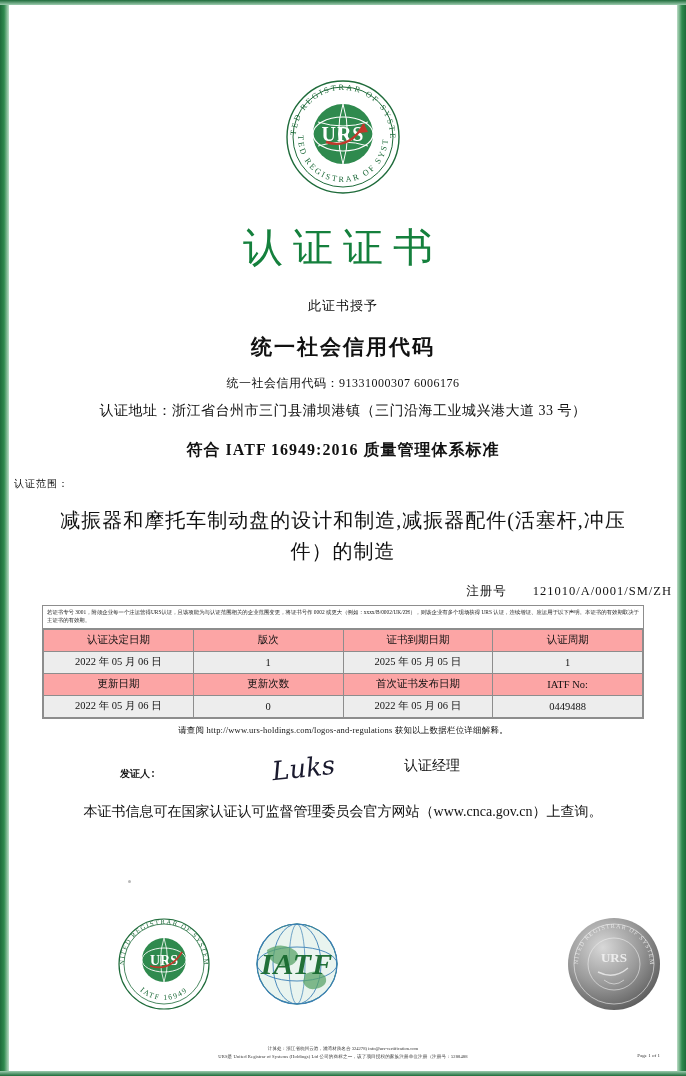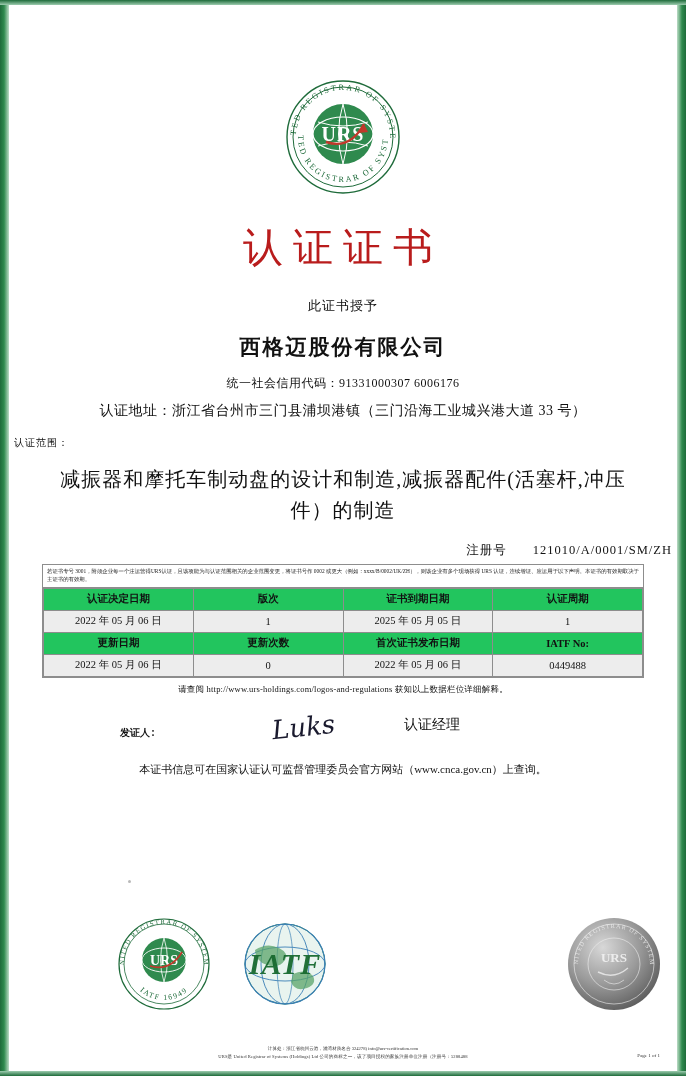--- a/index.html
+++ b/index.html
@@ -63,21 +63,21 @@
   }
 
   
   .cert-title {
     text-align: center;
     font-size: 40px;
     letter-spacing: 10px;
     margin-top: 18px;
     font-family: "DejaVu Serif", serif;
     font-weight: 400;
-    color: #b91c1c;
+    color: #15803d;
   }
   .awarded-to {
     text-align: center;
     font-size: 13px;
     margin-top: 22px;
     letter-spacing: 1px;
   }
   .company {
     text-align: center;
     font-size: 21px;
@@ -146,21 +146,21 @@
     width: 100%;
     table-layout: fixed;
   }
   table.data td {
     border: 1px solid #8d8d8d;
     text-align: center;
     font-size: 10.5px;
     padding: 3px 2px;
     height: 15px;
   }
-  table.data tr.head td { background: #22c55e; font-weight: bold; }
+  table.data tr.head td { background: #fca5a5; font-weight: normal; }
   table.data tr.alt td { background: #ededed; }
 
   .table-footnote {
     text-align: center;
     font-size: 8.5px;
     margin-top: 6px;
     letter-spacing: 0.2px;
   }
 
   
@@ -189,21 +189,21 @@
   }
   .manager-label {
     position: absolute;
     left: 390px;
     top: 2px;
     font-size: 14px;
   }
 
   .gov-note {
     text-align: center;
-    font-size: 11px;
+    font-size: 14px;
     margin-top: 6px;
   }
   .office-note {
     text-align: center;
     font-size: 11.5px;
     margin-top: 10px;
   }
 
   
   .marks {
@@ -214,21 +214,21 @@
   }
   .mark-urs {
     position: absolute;
     left: 112px;
     top: 0;
     width: 104px;
     height: 104px;
   }
   .mark-iatf {
     position: absolute;
-    left: 233px;
+    left: 245px;
     top: 0;
     width: 104px;
     height: 104px;
   }
   .mark-seal {
     position: absolute;
     right: 22px;
     top: 2px;
     width: 100px;
     height: 100px;
@@ -296,23 +296,24 @@
           <path d="M 65,32 Q 74,62 65,92" fill="none" stroke="#ffffff" stroke-width="1"></path>
           <text x="65" y="69" text-anchor="middle" font-family="Liberation Serif, serif" font-size="20" font-weight="bold" fill="#ffffff" letter-spacing="1">URS</text>
           <path d="M 48,70 Q 72,78 86,52" fill="none" stroke="#c0392b" stroke-width="2.4"></path>
           <path d="M 86,52 l -5,9 l 9,-1 z" fill="#c0392b"></path>
         </svg>
       </div>
     </div>
 
     <div class="cert-title">认证证书</div>
     <div class="awarded-to">此证书授予</div>
-    <div class="company">西格迈股份有限公司</div>
+    <div class="company">统一社会信用代码</div>
     <div class="credit-code">统一社会信用代码：91331000307 6006176</div>
     <div class="address">认证地址：浙江省台州市三门县浦坝港镇（三门沿海工业城兴港大道 33 号）</div>
+    <div class="standard">符合 IATF 16949:2016 质量管理体系标准</div>
     <div class="scope-label">认证范围：</div>
     <div class="scope-text">减振器和摩托车制动盘的设计和制造,减振器配件(活塞杆,冲压件）的制造</div>
 
     <div class="reg-no">
       <span class="lbl">注册号</span>
       <span>121010/A/0001/SM/ZH</span>
     </div>
 
     <div class="table-block">
       <div class="note-row">若证书专号 3001，附须企业每一个注运营得URS认证，且该项能为与认证范围相关的企业范围变更，将证书号作 0002 或更大（例如：xxxx/B/0002/UK/ZH），则该企业有多个现场获得 URS 认证，连续增证、应运用于以下声明。本证书的有效期取决于主证书的有效期。</div>

